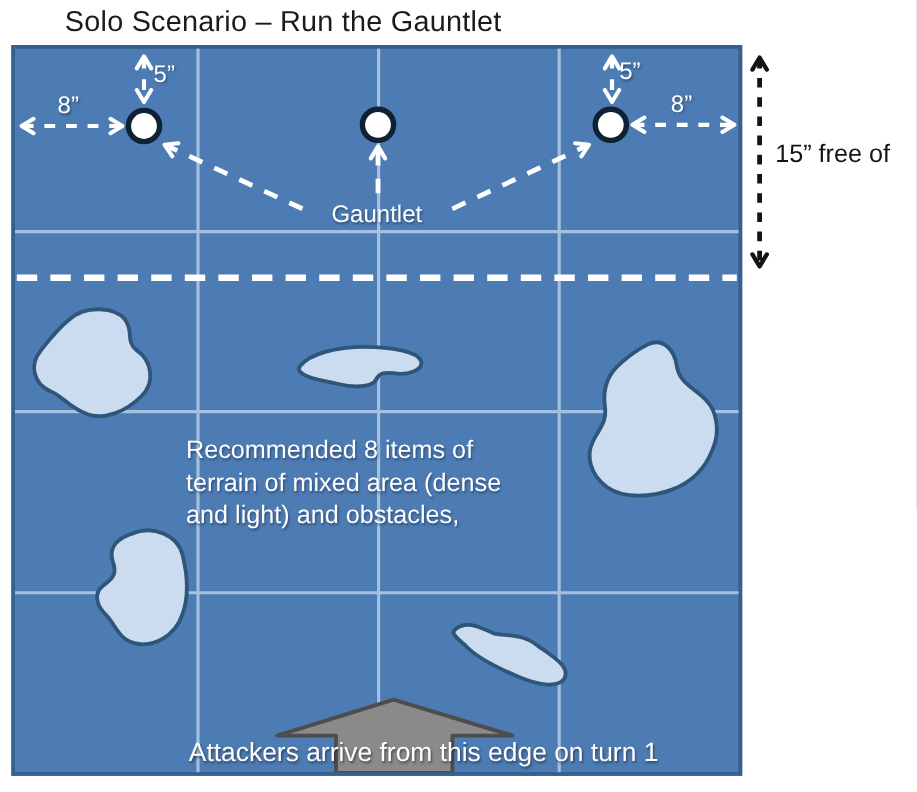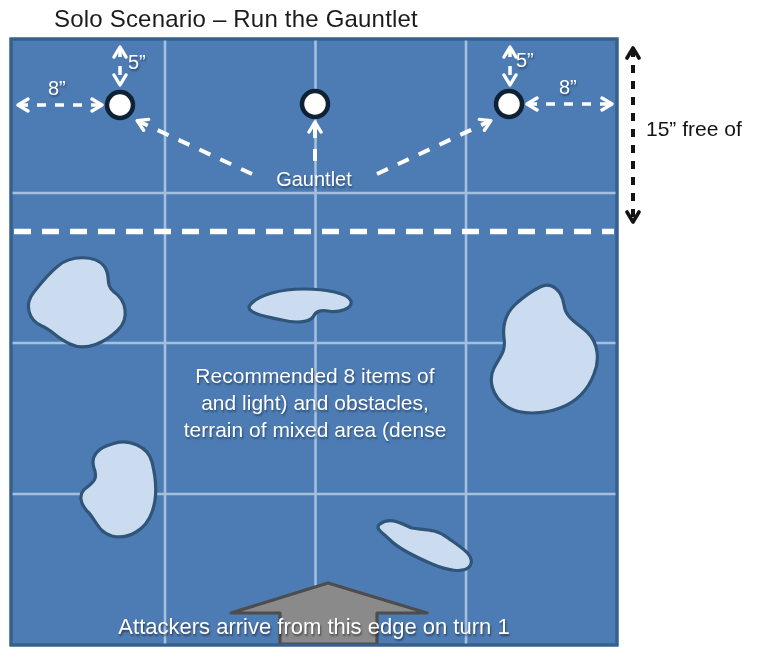--- a/index.html
+++ b/index.html
@@ -31,28 +31,29 @@
   }
   .lbl-5-left{left:128px;top:51px;}
   .lbl-5-right{left:516px;top:49px;}
   .lbl-8-left{left:48px;top:77px;}
   .lbl-8-right{left:559px;top:76px;}
   .free-zone{
     left:646px;top:84px;width:118px;font-size:21px;line-height:31px;
     color:var(--c-annotation_text);white-space:normal;margin-top:29px;
   }
   .terrain-note{
-    left:155px;top:362px;width:320px;text-align:center;
+    left:155px;top:362px;width:320px;text-align:left;
     font-size:21px;line-height:27px;color:var(--c-board_text);
     text-shadow:1px 1.5px 2px rgba(20,40,70,.55);white-space:normal;
   }
   .attackers{
     left:10px;top:614px;width:608px;text-align:center;
     font-size:22px;color:var(--c-board_text);
     text-shadow:1px 1.5px 2px rgba(30,30,30,.6);
+    padding-left:39px;
   }
 </style>
 </head>
 <body>
 
 <div id="stage">
 
   <svg id="diagram-svg" width="764" height="660" viewBox="0 0 764 660">
     <defs>
       <marker id="mw" markerUnits="userSpaceOnUse" markerWidth="18" markerHeight="18" refX="12" refY="8" orient="auto-start-reverse">
@@ -119,19 +120,19 @@
   <div class="txt measure-label lbl-8-right">8”</div>
 
   <div class="txt turrets-label">Gauntlet</div>
 
   <div class="txt free-zone">
     <div>15” free of</div>
   </div>
 
   <div class="txt terrain-note">
     <div>Recommended 8 items of</div>
+    <div>terrain of mixed area (dense</div>
     <div>and light) and obstacles,</div>
-    <div>terrain of mixed area (dense</div>
   </div>
 
   <div class="txt attackers">Attackers arrive from this edge on turn 1</div>
 
 </div>
 
 </body></html>

